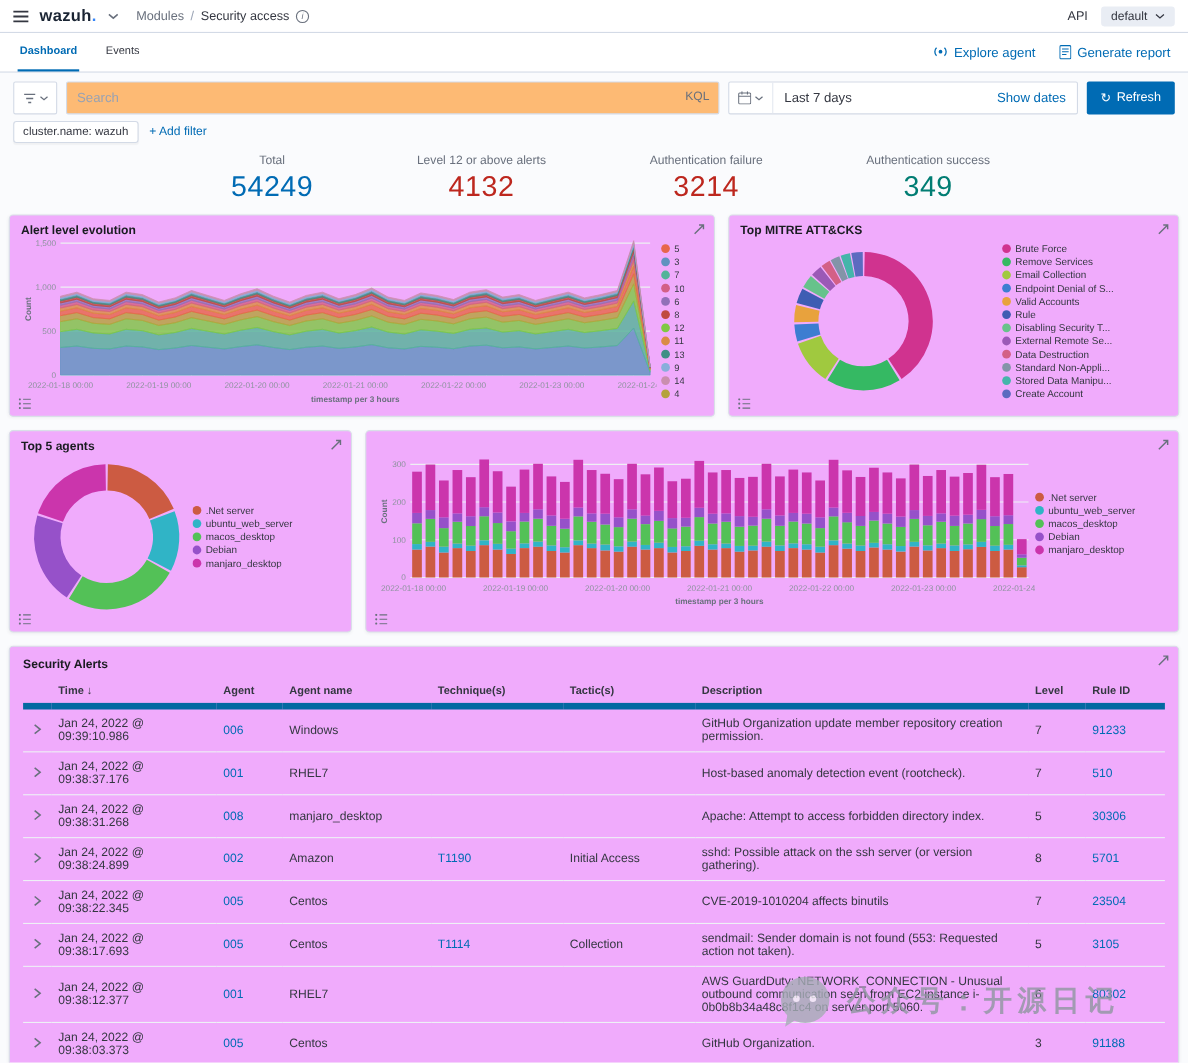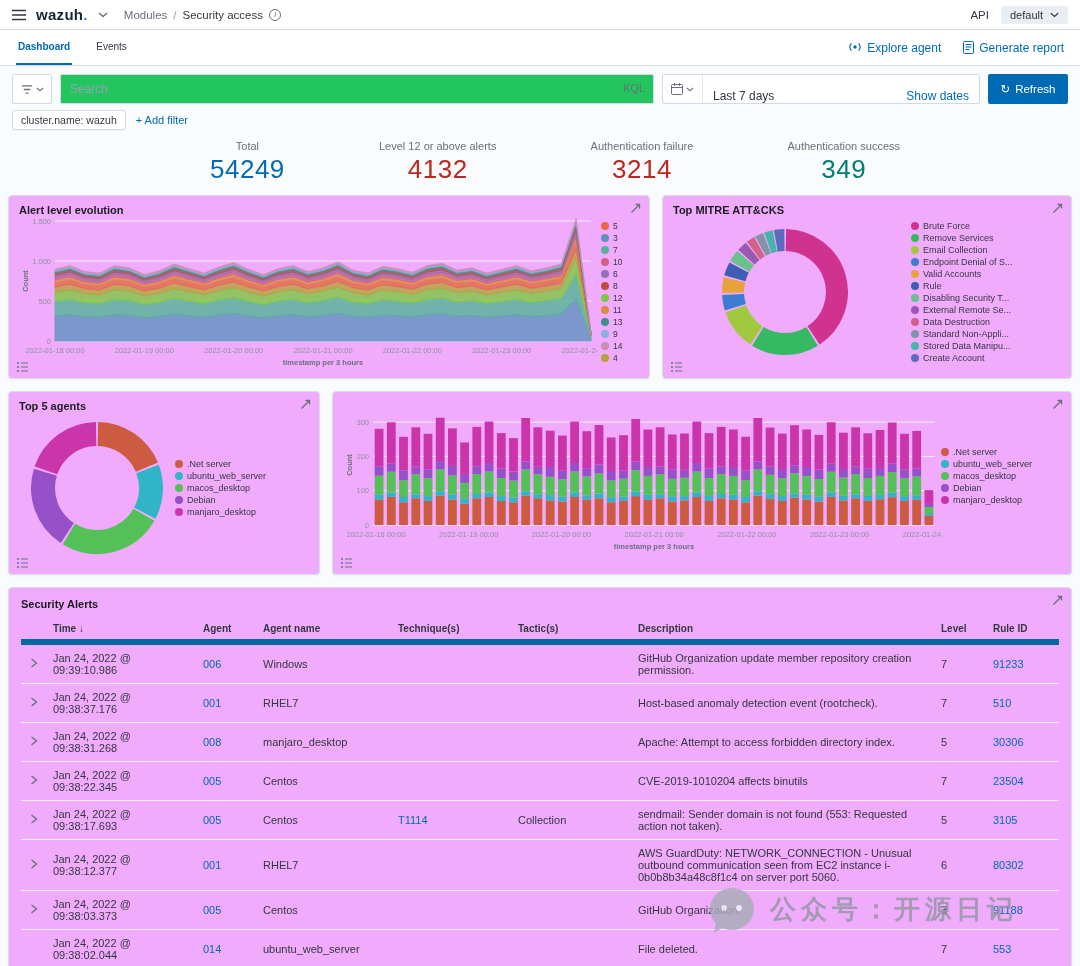--- a/index.html
+++ b/index.html
@@ -24,24 +24,24 @@
   .tabs{height:36px;background:#fff;border-bottom:1px solid #d3dae6;display:flex;align-items:stretch;padding:0 16px;}
   .tab{font-size:10px;display:flex;align-items:center;padding:0 2px;margin-right:22px;color:#343741;cursor:pointer;border-bottom:2px solid transparent;}
   .tab.active{color:#006BB4;border-bottom-color:#006BB4;font-weight:600;}
   .tabs-right{margin-left:auto;display:flex;gap:22px;align-items:center;}
   .hlink{color:#006BB4;font-size:12px;display:flex;gap:5px;align-items:flex-start;cursor:pointer;}
 
   
   .search-row{display:flex;gap:8px;padding:8px 12px 6px;align-items:center;}
   .addon{width:40px;height:30px;border:1px solid #d3dae6;background:#fff;border-radius:2px;display:flex;align-items:center;justify-content:center;gap:3px;cursor:pointer;}
   .search-wrap{flex:1;position:relative;}
-  .search-input{width:100%;height:30px;border:1px solid #d3dae6;border-radius:2px;padding:0 40px 0 9px;font-size:12px;font-family:"Liberation Sans",sans-serif;color:#343741;background:#22c55e;}
+  .search-input{width:100%;height:30px;border:1px solid #d3dae6;border-radius:2px;padding:0 40px 0 9px;font-size:12px;font-family:"Liberation Sans",sans-serif;color:#343741;background:#fdba74;}
   .search-input::placeholder{color:#98a2b3;}
   .kql{position:absolute;right:9px;top:8px;font-size:11px;color:#69707d;}
-  .datepicker{height:30px;border:1px solid #d3dae6;background:#fff;border-radius:2px;display:flex;align-items:flex-end;width:318px;}
+  .datepicker{height:30px;border:1px solid #d3dae6;background:#fff;border-radius:2px;display:flex;align-items:center;width:318px;}
   .dp-addon{width:40px;height:100%;display:flex;align-items:center;justify-content:center;gap:3px;border-right:1px solid #e4e9f0;cursor:pointer;}
   .dp-range{flex:1;font-size:12px;padding-left:10px;color:#343741;cursor:pointer;}
   .dp-show{font-size:12px;color:#006BB4;padding-right:10px;cursor:pointer;}
   .refresh-btn{height:30px;min-width:80px;background:#006BB4;color:#fff;border:none;border-radius:2px;font-size:11.5px;font-family:"Liberation Sans",sans-serif;display:flex;align-items:center;justify-content:center;gap:5px;cursor:pointer;}
 
   
   .filter-row{display:flex;align-items:center;gap:10px;padding:0 12px 8px;}
   .chip{border:1px solid #d3dae6;background:#fff;border-radius:3px;font-size:10.5px;padding:3px 8px;color:#343741;cursor:pointer;box-shadow:0 1px 1px rgba(0,0,0,.04);}
   .add-filter{font-size:11px;color:#006BB4;cursor:pointer;}
 
@@ -773,20 +773,33 @@
           <td></td>
           <td></td>
           <td>Apache: Attempt to access forbidden directory index.</td>
           <td>5</td>
           <td class="c-link">30306</td>
         </tr>
         <tr>
           <td class="expander"><svg width="8" height="10" viewBox="0 0 8 10">
               <path d="M1.5 1l5 4-5 4" fill="none" stroke="#69707d" stroke-width="1.4"></path>
             </svg></td>
+          <td>Jan 24, 2022 @ 09:38:24.899</td>
+          <td class="c-link">002</td>
+          <td>Amazon</td>
+          <td class="c-link">T1190</td>
+          <td>Initial Access</td>
+          <td>sshd: Possible attack on the ssh server (or version gathering).</td>
+          <td>8</td>
+          <td class="c-link">5701</td>
+        </tr>
+        <tr>
+          <td class="expander"><svg width="8" height="10" viewBox="0 0 8 10">
+              <path d="M1.5 1l5 4-5 4" fill="none" stroke="#69707d" stroke-width="1.4"></path>
+            </svg></td>
           <td>Jan 24, 2022 @ 09:38:22.345</td>
           <td class="c-link">005</td>
           <td>Centos</td>
           <td></td>
           <td></td>
           <td>CVE-2019-1010204 affects binutils</td>
           <td>7</td>
           <td class="c-link">23504</td>
         </tr>
         <tr>

